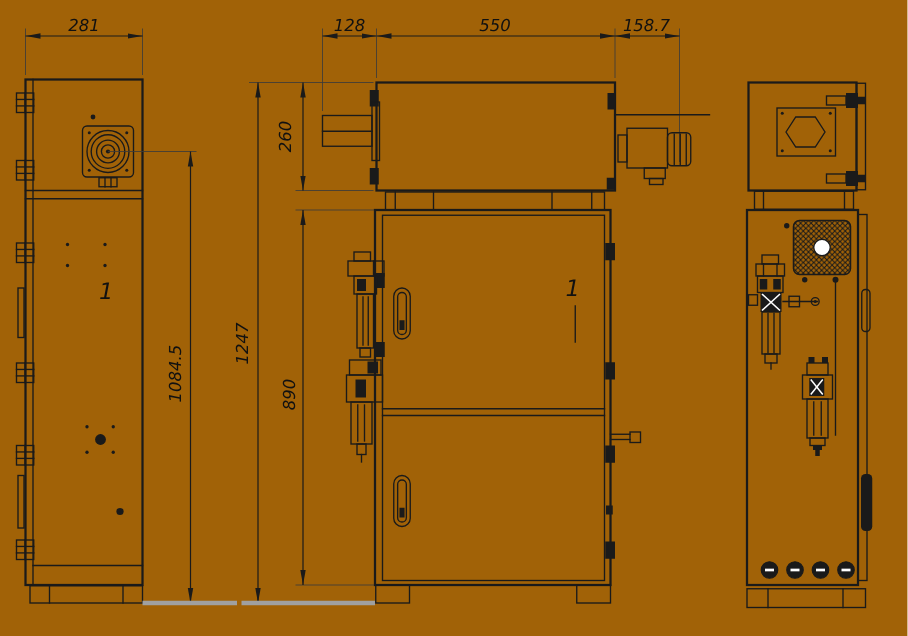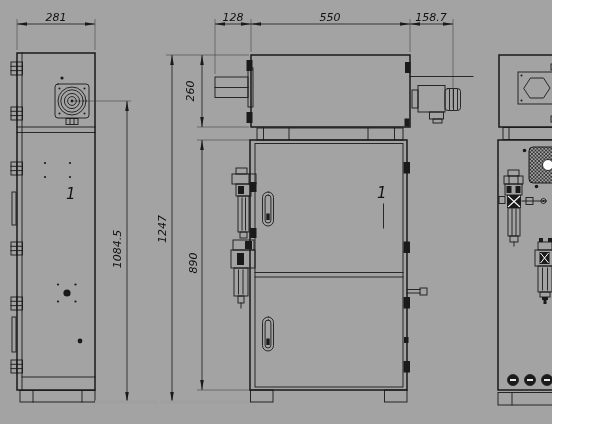--- a/index.html
+++ b/index.html
@@ -1,16 +1,16 @@
 <!DOCTYPE html>
 <html><head>
 <meta charset="utf-8">
 <style>
   html,body{margin:0;padding:0;background:#ffffff;}
-  .stage{position:relative;width:552px;height:424px;background:#a3a3a3;overflow:hidden;
+  .stage{position:relative;width:605px;height:424px;background:#a16207;overflow:hidden;
          font-family:"DejaVu Sans",sans-serif;}
   svg{display:block;}
   .d  {fill:none;stroke:#1a1a1a;stroke-width:0.9;stroke-linecap:square;}
   .D  {fill:none;stroke:#1a1a1a;stroke-width:1.5;stroke-linecap:square;}
   .t  {fill:none;stroke:#3a3a3a;stroke-width:0.55;}
   .dim{fill:none;stroke:#1a1a1a;stroke-width:0.8;}
   .f  {fill:#1a1a1a;stroke:none;}
   .g  {fill:none;stroke:#a0a0a0;stroke-width:3;}
   text.dimtxt{font:italic 11px "DejaVu Sans",sans-serif;fill:#111;}
   text.callout{font:italic 15px "DejaVu Sans",sans-serif;fill:#111;}

